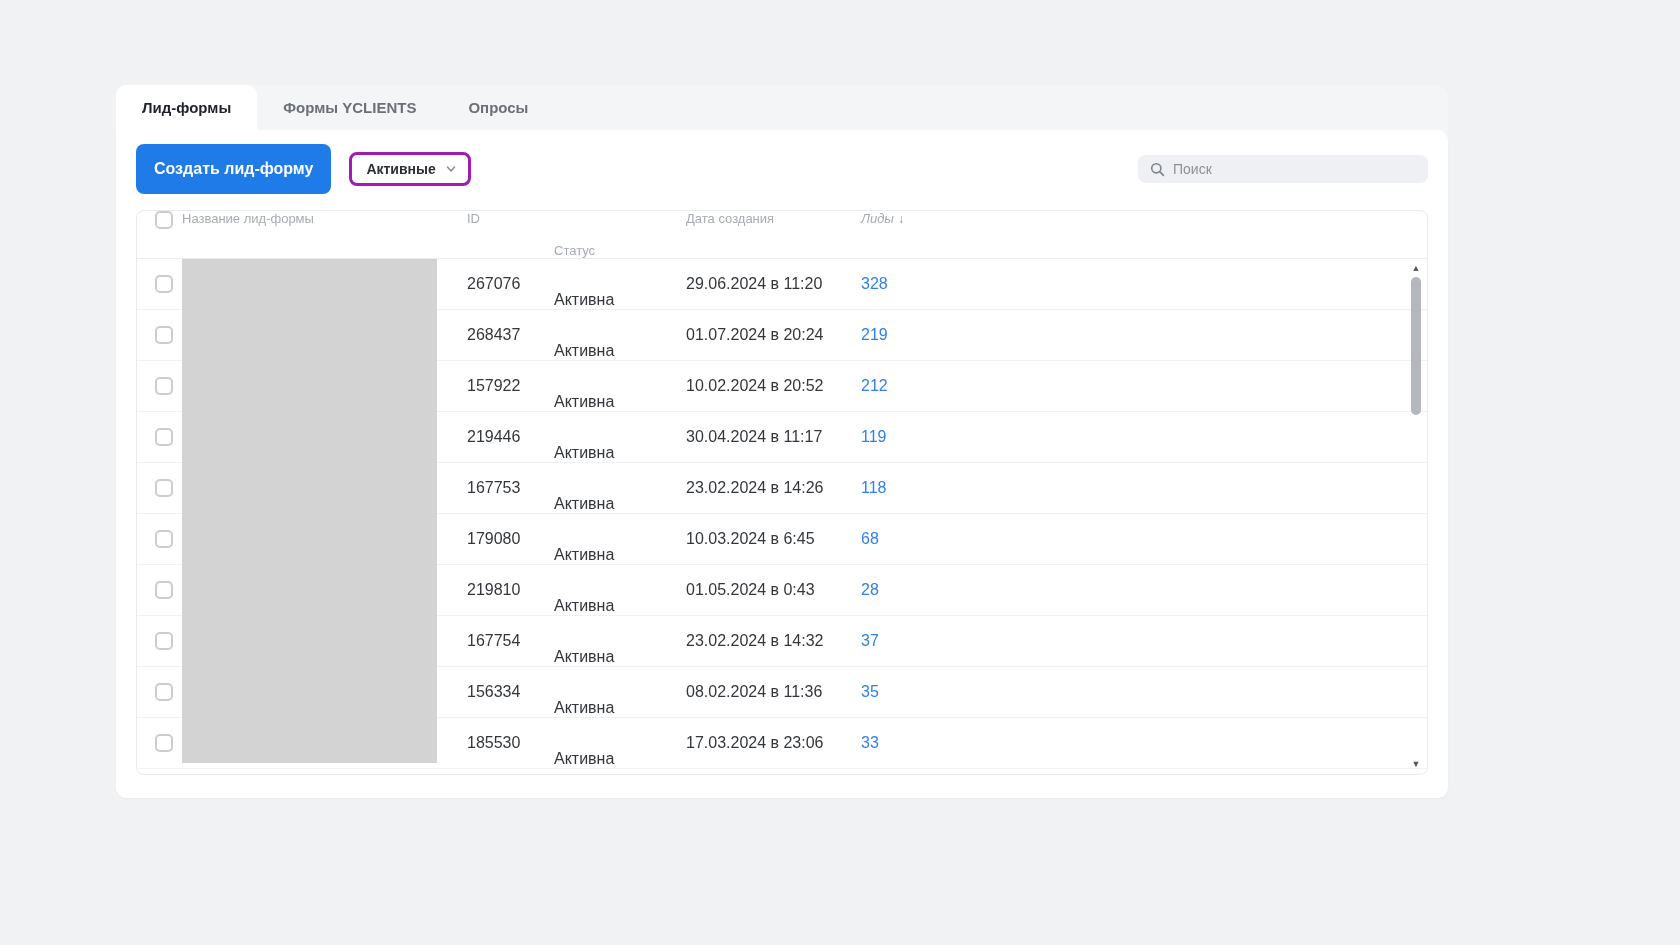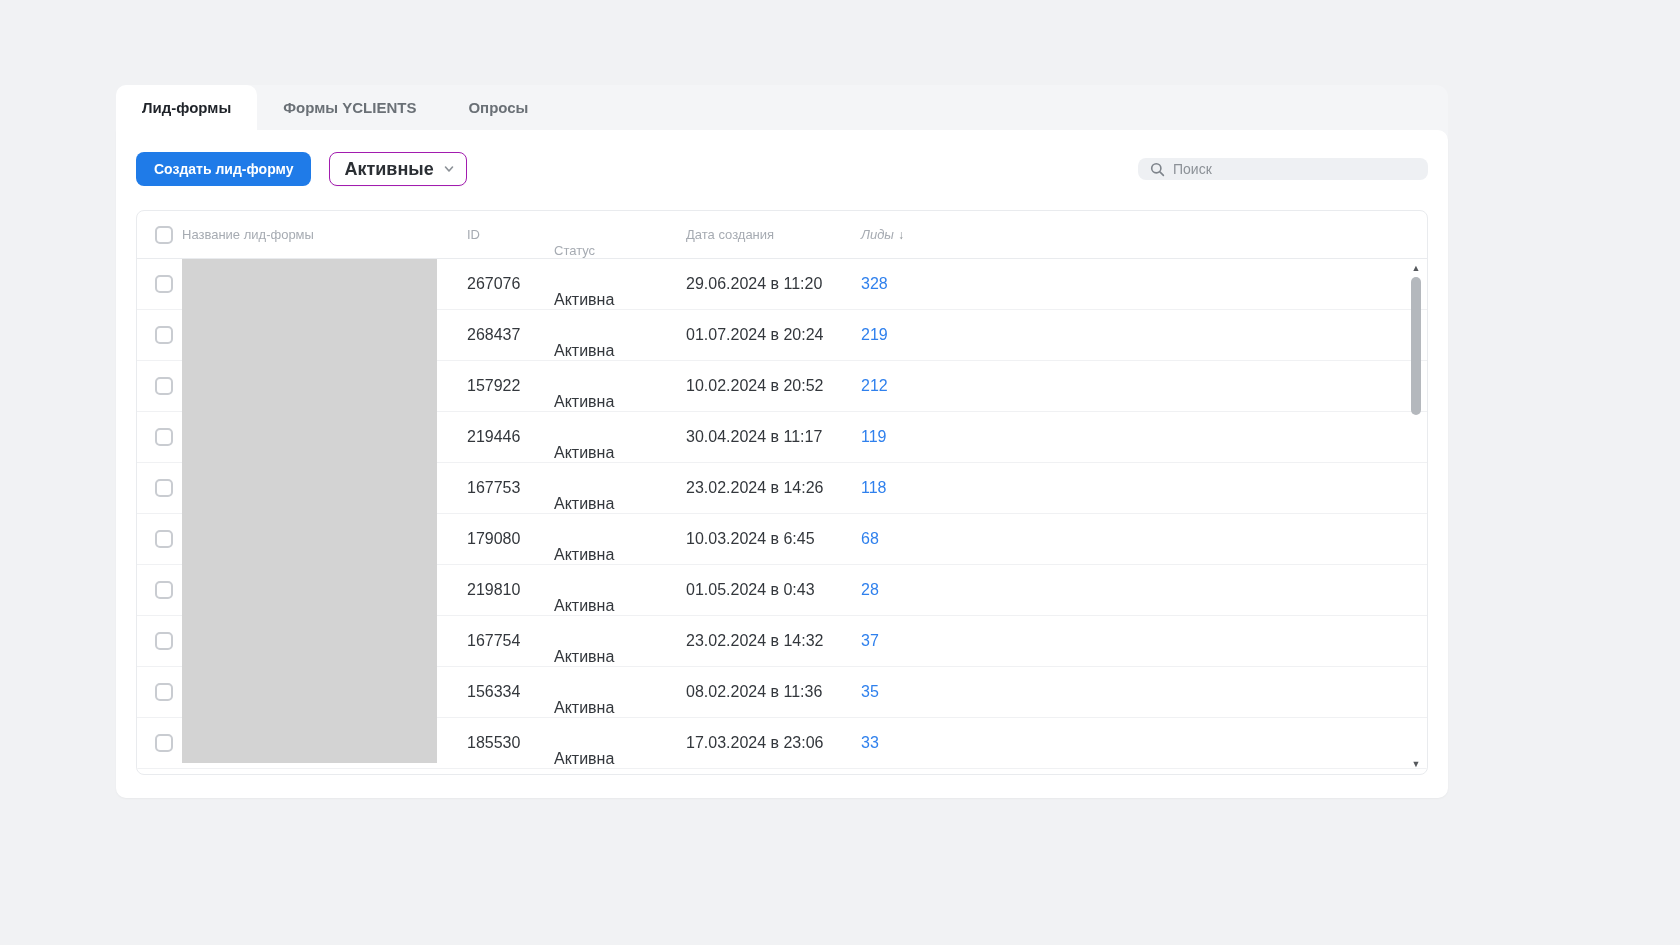--- a/index.html
+++ b/index.html
@@ -27,46 +27,46 @@
   .panel {
     background:#ffffff; border-radius:0 10px 10px 10px;
     height:668px; padding:22px 20px;
     box-shadow:0 1px 2px rgba(0,0,0,0.04);
   }
   
   .toolbar { display:flex; align-items:center; height:34px; margin-bottom:24px; }
   .btn-create {
     background:#1f7be8; color:#ffffff; border:none; border-radius:8px;
     font-family:"Liberation Sans", sans-serif;
-    font-size:14px; font-weight:700; padding:0 18px; height:34px; cursor:pointer;
+    font-size:16px; font-weight:700; padding:0 18px; height:50px; cursor:pointer;
   }
   .filter {
     margin-left:18px; height:34px; background:#ffffff;
-    border:1px solid #a21caf; border-radius:8px;
+    border:3px solid #a21caf; border-radius:8px;
     display:flex; align-items:center; gap:10px; padding:0 12px 0 14px;
-    font-size:18px; font-weight:700; color:#2b2f34; cursor:pointer;
+    font-size:14px; font-weight:700; color:#2b2f34; cursor:pointer;
     box-shadow:0 1px 1px rgba(0,0,0,0.03);
   }
   .chevron { width:10px; height:10px; display:inline-block; }
   .search {
-    margin-left:auto; width:290px; height:22px; background:#eef0f3;
+    margin-left:auto; width:290px; height:28px; background:#eef0f3;
     border-radius:8px; display:flex; align-items:center; padding:0 12px; gap:8px;
   }
   .search input {
     border:none; outline:none; background:transparent; flex:1;
     font-family:"Liberation Sans", sans-serif; font-size:14px; color:#33373c;
   }
   .search input::placeholder { color:#8c9197; }
   
   .table {
     border:1px solid #e9ebee; border-radius:8px; position:relative;
     height:565px; overflow:hidden; background:#fff;
   }
   .thead {
-    display:flex; align-items:center; height:48px;
+    display:flex; align-items:flex-start; height:48px;
     font-size:13px; color:#a6abb2; border-bottom:1px solid #e9ebee;
   }
   .tbody { position:relative; }
   .trow {
     display:flex; align-items:center; height:51px;
     font-size:16px; border-bottom:1px solid #f0f1f3; background:#fff;
   }
   .cb {
     margin-left:18px; width:18px; height:18px; flex:0 0 18px;
     border:2px solid #c9ccd1; border-radius:5px; background:#fff; cursor:pointer;

